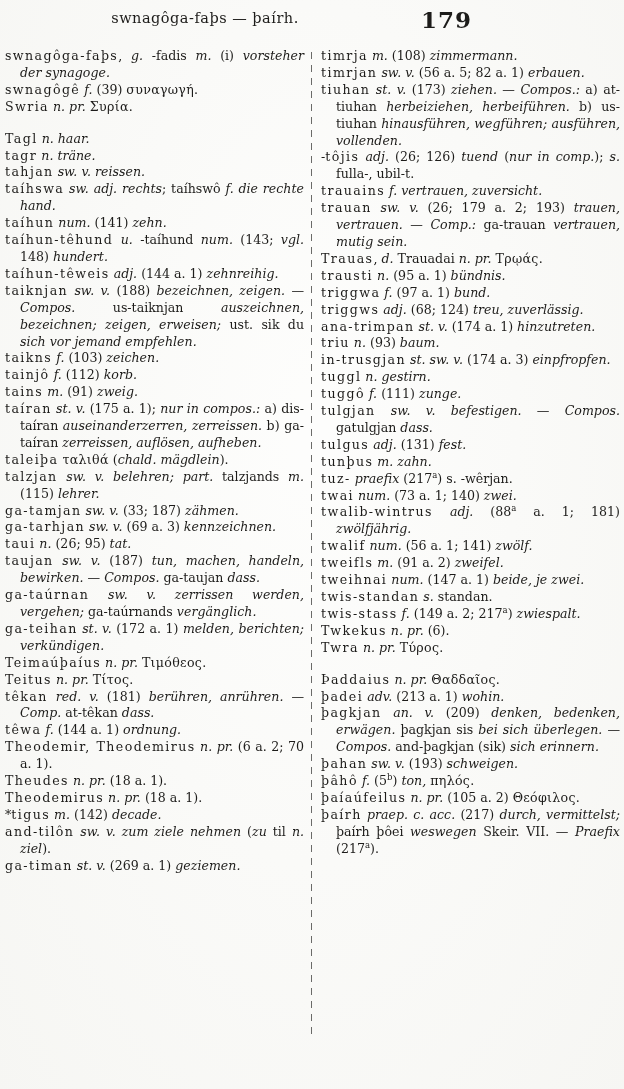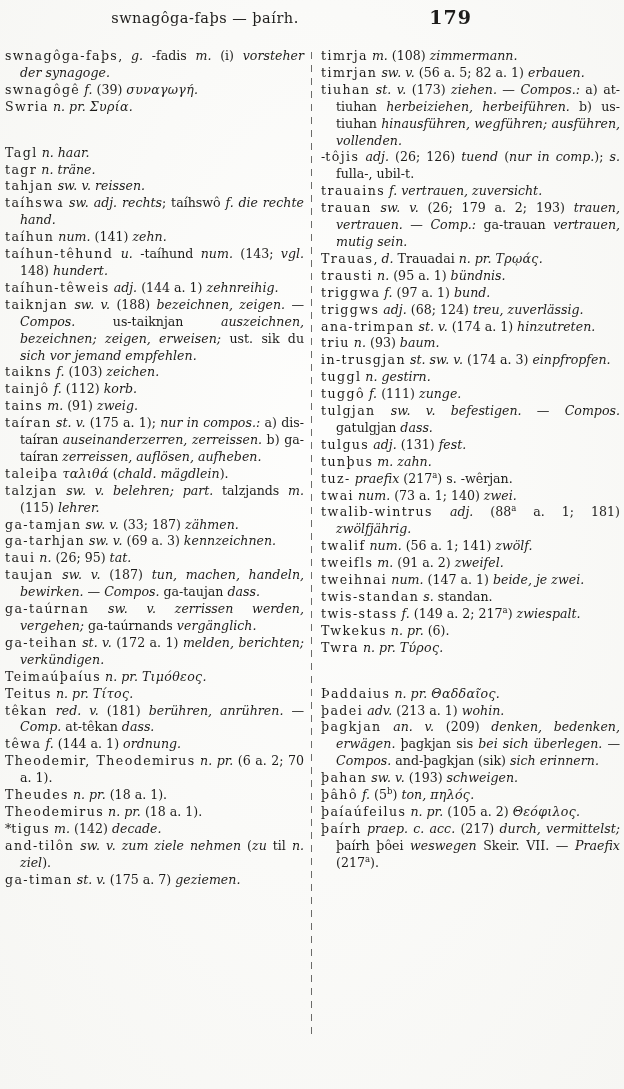--- a/index.html
+++ b/index.html
@@ -22,21 +22,21 @@
     position: absolute; top: 6px; left: 0; width: 500px; height: 30px;
   }
   .head-title {
     position: absolute; left: 0; right: 90px; top: 4px;
     text-align: center;
     font-size: 14.5px;
     letter-spacing: 0.5px;
   }
   .page-number {
     position: absolute; right: 28px; top: 0;
-    font-size: 19px; font-weight: bold; letter-spacing: 1px;
+    font-size: 23px; font-weight: bold; letter-spacing: 1px;
   }
   .cols {
     position: absolute; top: 48px; left: 0;
     width: 624px;
     display: flex;
   }
   .col {
     width: 300px;
     font-size: 12.6px;
     line-height: 16.9px;
@@ -49,24 +49,24 @@
     width: 1px; height: 988px;
     background: repeating-linear-gradient(
       to bottom, #3a3a38 0px, #3a3a38 7px, transparent 7px, transparent 13px);
     opacity: 0.75;
   }
   p.entry {
     margin: 0;
     padding-left: 15px;
     text-indent: -15px;
   }
-  p.entry.brk { margin-top: 29px; }
+  p.entry.brk { margin-top: 15px; }
   .hw { letter-spacing: 1.4px; font-weight: 500; }
   .it { font-style: italic; }
-  .gr { font-style: italic; letter-spacing: 0.3px; }
+  .gr { letter-spacing: 0.3px; }
   .rm { font-style: normal; }
   .sup { vertical-align: super; font-size: 8.5px; line-height: 0; }
   .footer-sig {
     position: absolute; left: 488px; top: 1092px;
     font-size: 14.5px; font-weight: bold; letter-spacing: 1px;
   }
 </style>
 </head>
 <body>
 
@@ -106,21 +106,21 @@
         <p class="entry"><span class="hw">ga-teihan</span><span class="rm"> </span><span class="it">st. v.</span><span class="rm"> (172 a. 1) </span><span class="it">melden, berichten; verkündigen.</span></p>
         <p class="entry"><span class="hw">Teimaúþaíus</span><span class="rm"> </span><span class="it">n. pr.</span><span class="rm"> </span><span class="gr">Τιμόθεος.</span></p>
         <p class="entry"><span class="hw">Teitus</span><span class="rm"> </span><span class="it">n. pr.</span><span class="rm"> </span><span class="gr">Τίτος.</span></p>
         <p class="entry"><span class="hw">têkan</span><span class="rm"> </span><span class="it">red. v.</span><span class="rm"> (181) </span><span class="it">berühren, anrühren.</span><span class="rm"> — </span><span class="it">Comp.</span><span class="rm"> at-têkan </span><span class="it">dass.</span></p>
         <p class="entry"><span class="hw">têwa</span><span class="rm"> </span><span class="it">f.</span><span class="rm"> (144 a. 1) </span><span class="it">ordnung.</span></p>
         <p class="entry"><span class="hw">Theodemir, Theodemirus</span><span class="rm"> </span><span class="it">n. pr.</span><span class="rm"> (6 a. 2; 70 a. 1).</span></p>
         <p class="entry"><span class="hw">Theudes</span><span class="rm"> </span><span class="it">n. pr.</span><span class="rm"> (18 a. 1).</span></p>
         <p class="entry"><span class="hw">Theodemirus</span><span class="rm"> </span><span class="it">n. pr.</span><span class="rm"> (18 a. 1).</span></p>
         <p class="entry"><span class="rm">*</span><span class="hw">tigus</span><span class="rm"> </span><span class="it">m.</span><span class="rm"> (142) </span><span class="it">decade.</span></p>
         <p class="entry"><span class="hw">and-tilôn</span><span class="rm"> </span><span class="it">sw. v. zum ziele nehmen</span><span class="rm"> (</span><span class="it">zu</span><span class="rm"> til </span><span class="it">n. ziel</span><span class="rm">).</span></p>
-        <p class="entry"><span class="hw">ga-timan</span><span class="rm"> </span><span class="it">st. v.</span><span class="rm"> (175 a. 7) </span><span class="it">geziemen.</span></p>
+        <p class="entry"><span class="hw">ga-timan</span><span class="rm"> </span><span class="it">st. v.</span><span class="rm"> (269 a. 1) </span><span class="it">geziemen.</span></p>
       </div>
     <div class="col col-right">
         <p class="entry"><span class="hw">timrja</span><span class="rm"> </span><span class="it">m.</span><span class="rm"> (108) </span><span class="it">zimmermann.</span></p>
         <p class="entry"><span class="hw">timrjan</span><span class="rm"> </span><span class="it">sw. v.</span><span class="rm"> (56 a. 5; 82 a. 1) </span><span class="it">erbauen.</span></p>
         <p class="entry"><span class="hw">tiuhan</span><span class="rm"> </span><span class="it">st. v.</span><span class="rm"> (173) </span><span class="it">ziehen.</span><span class="rm"> — </span><span class="it">Compos.:</span><span class="rm"> a) at-tiuhan </span><span class="it">herbeiziehen, herbeiführen.</span><span class="rm"> b) us-tiuhan </span><span class="it">hinausführen, wegführen; ausführen, vollenden.</span></p>
         <p class="entry"><span class="rm">-</span><span class="hw">tôjis</span><span class="rm"> </span><span class="it">adj.</span><span class="rm"> (26; 126) </span><span class="it">tuend</span><span class="rm"> (</span><span class="it">nur in comp.</span><span class="rm">); </span><span class="it">s.</span><span class="rm"> fulla-, ubil-t.</span></p>
         <p class="entry"><span class="hw">trauains</span><span class="rm"> </span><span class="it">f. vertrauen, zuversicht.</span></p>
         <p class="entry"><span class="hw">trauan</span><span class="rm"> </span><span class="it">sw. v.</span><span class="rm"> (26; 179 a. 2; 193) </span><span class="it">trauen, vertrauen.</span><span class="rm"> — </span><span class="it">Comp.:</span><span class="rm"> ga-trauan </span><span class="it">vertrauen, mutig sein.</span></p>
         <p class="entry"><span class="hw">Trauas</span><span class="rm">, </span><span class="it">d.</span><span class="rm"> Trauadai </span><span class="it">n. pr.</span><span class="rm"> </span><span class="gr">Τρῳάς.</span></p>
         <p class="entry"><span class="hw">trausti</span><span class="rm"> </span><span class="it">n.</span><span class="rm"> (95 a. 1) </span><span class="it">bündnis.</span></p>

